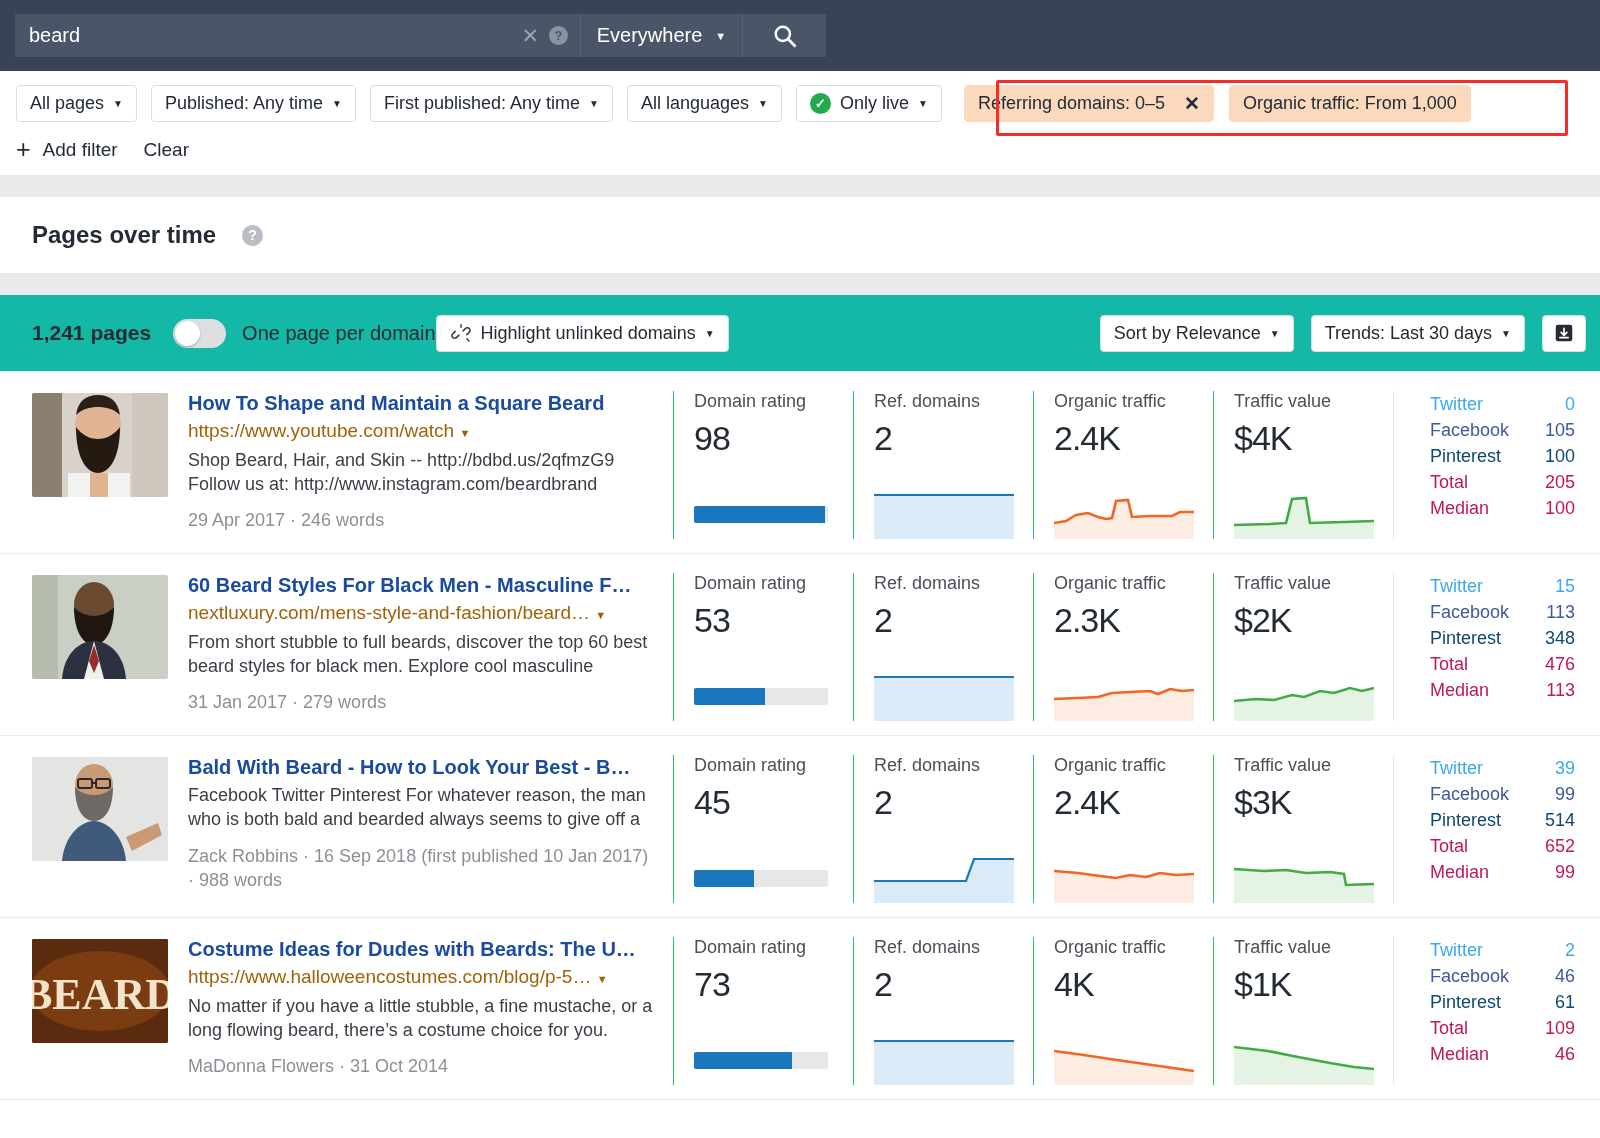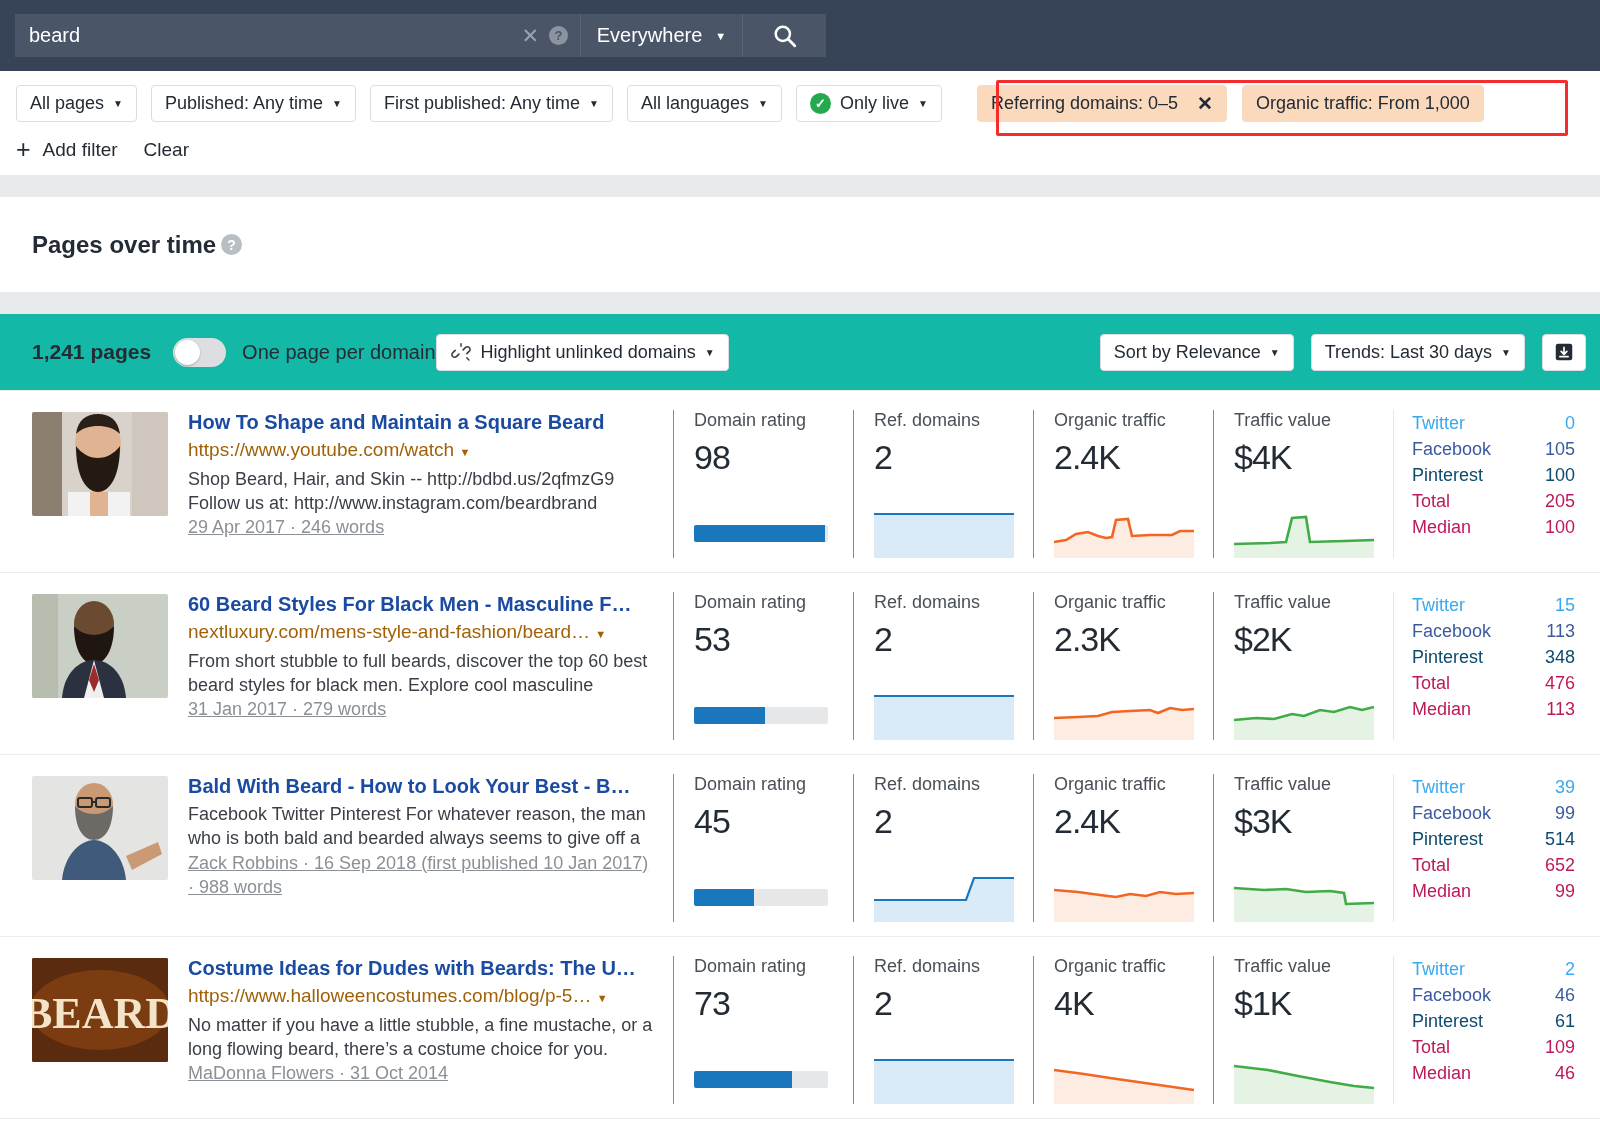--- a/index.html
+++ b/index.html
@@ -58,34 +58,34 @@
   .check-icon{
     width:21px; height:21px; border-radius:50%; background:#23a94e;
     display:flex; align-items:center; justify-content:center;
     color:#fff; font-size:13px; font-weight:bold;
   }
   .chip.active{ background:#fad9bd; border-color:#fad9bd; }
   .highlight-box{
     position:absolute; left:996px; top:9px; width:572px; height:56px;
     border:3px solid #f42c2c; border-radius:2px; pointer-events:none;
   }
-  .chips-active{ display:flex; gap:15px; margin-left:21px; }
+  .chips-active{ display:flex; gap:15px; margin-left:8px; }
   .chip-x{ font-size:19px; font-weight:bold; margin-left:10px; cursor:pointer; }
 
   .filter-row2{ display:flex; align-items:center; gap:26px; margin-top:15px; padding-bottom:13px; }
   .addfilter{ display:flex; align-items:center; gap:12px; font-size:19px; cursor:pointer; }
   .plus{ font-size:25px; font-weight:300; line-height:1; }
   .clearlink{ font-size:19px; cursor:pointer; }
 
   
   .gap{ height:22px; background:#e9eaec; }
   .panel{ background:#fff; }
   .pages-over-time{
-    height:95px; display:flex; align-items:center; padding:0 32px;
-    gap:5px;
+    height:76px; display:flex; align-items:center; padding:0 32px;
+    gap:26px;
   }
   .pot-title{ font-size:24px; font-weight:bold; }
   .help-dot-grey{
     width:21px; height:21px; border-radius:50%; background:#b9bec5;
     color:#fff; font-size:14px; font-weight:bold;
     display:flex; align-items:center; justify-content:center;
   }
 
   
   .toolbar{
@@ -128,40 +128,40 @@
   .r-title{
     font-size:20px; font-weight:bold; color:#1a4ba0; line-height:1.25;
     cursor:pointer; margin-bottom:3px;
   }
   .r-url{
     font-size:19px; color:#a16207; line-height:1.3; cursor:pointer;
     margin-bottom:4px;
   }
   .r-url .caret{ font-size:11px; }
   .r-desc{ font-size:18px; color:#3a3f47; line-height:1.35; }
-  .r-meta{ font-size:18px; color:#8b9096; line-height:1.35; margin-top:0;text-decoration:underline; }
+  .r-meta{ font-size:18px; color:#8b9096; line-height:1.35; margin-top:12px; }
 
   .metrics{ display:flex; flex:1; }
   .metric{
     flex:0 0 180px; border-left:1px solid #22c55e;
     padding:0 0 0 20px; min-height:148px; position:relative;
   }
   .m-label{ font-size:18px; color:#4a5057; margin-bottom:7px; }
   .m-value{ font-size:34px; font-weight:300; letter-spacing:-1px; }
   .bar{
     position:absolute; bottom:16px; left:20px; width:134px; height:17px;
     background:#e6e7e9; border-radius:2px; overflow:hidden;
   }
   .bar .fill{ height:100%; background:#1a77bd; }
   .spark{ position:absolute; bottom:0px; left:20px; width:140px; height:52px; }
   .spark svg{ display:block; }
 
   
   .social{
-    flex:0 0 200px; border-left:1px solid #e4e6e9; padding-left:18px;
+    flex:0 0 200px; border-left:1px solid #e4e6e9; padding-left:36px;
     padding-right:18px; font-size:18px; line-height:1.45;
   }
   .social-line{ display:flex; justify-content:space-between; }
   .s-twitter{ color:#3ba9ee; }
   .s-facebook{ color:#3b5b9e; }
   .s-pinterest{ color:#0c4a6e; }
   .s-plain{ color:#be185d; }
 </style>
 </head>
 <body>

